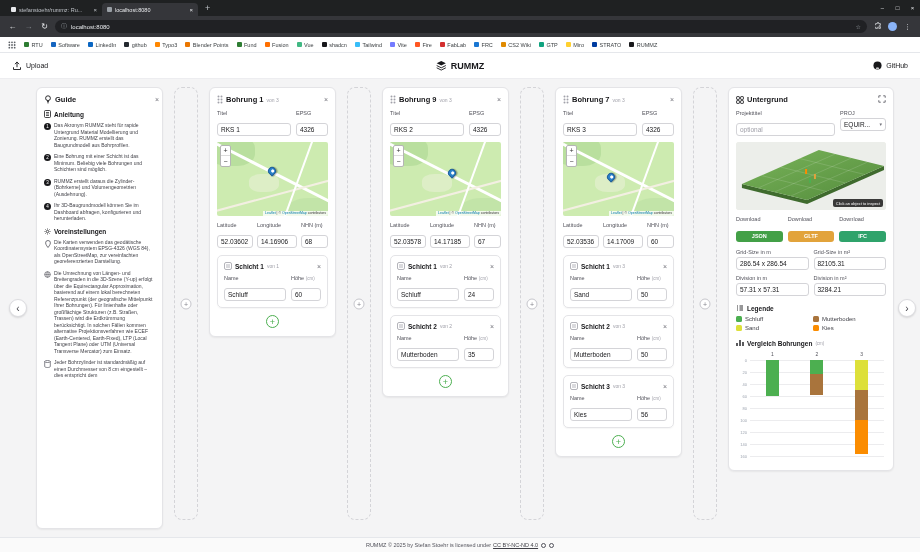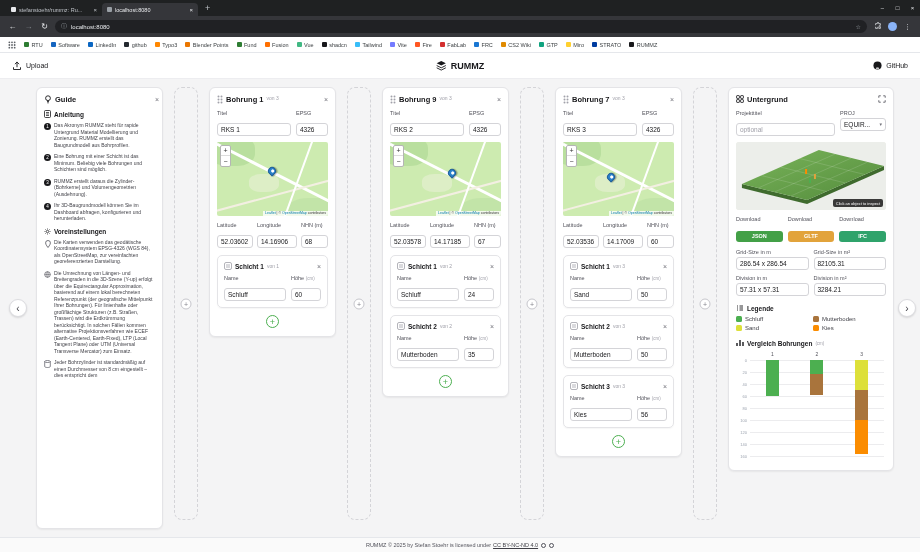--- a/index.html
+++ b/index.html
@@ -36,21 +36,21 @@
   .app-center { position:absolute; left:50%; transform:translateX(-50%); display:flex; align-items:center; gap:4px; font-weight:700; font-size:9px; color:#18181b; }
   .app-right { margin-left:auto; display:flex; align-items:center; gap:4px; font-size:7px; color:#18181b; }
 
   .footer { height:15px; background:#fafafa; border-top:1px solid #e5e7eb; display:flex; align-items:center; justify-content:center; gap:2px; font-size:5.5px; color:#52525b; }
   .footer a { color:#3f3f46; text-decoration:underline; }
   .cc-badge { width:5px; height:5px; border:0.5px solid #52525b; border-radius:50%; display:inline-block; margin-left:1px; }
 
   
   .main { height:458px; background:#f4f4f5; position:relative; display:flex; align-items:flex-start; gap:11px; padding:8px 26px 8px 36px; overflow:hidden; }
   .panel { background:#fff; border:1px solid #e4e4e7; border-radius:6px; box-shadow:0 1px 2px rgba(0,0,0,.06); padding:7px; flex:none; }
-  .panel-head { display:flex; gap:3px; margin-bottom:6px; }
+  .panel-head { display:flex; align-items:center; gap:3px; margin-bottom:6px; }
   .panel-title { font-size:7.5px; font-weight:700; color:#18181b; white-space:nowrap; }
   .von { font-size:5px; color:#a1a1aa; white-space:nowrap; }
   .icon-btn { margin-left:auto; background:none; border:none; padding:0; color:#71717a; font-size:7px; line-height:7px; }
 
   .slot { width:24px; height:98%; border:1px dashed #d4d4d8; border-radius:8px; position:relative; flex:none; }
   .slot-add { position:absolute; top:50%; left:50%; transform:translate(-50%,-50%); width:11px; height:11px; border-radius:50%; border:1px solid #c6c6cc; background:#fff; color:#86868e; font-size:7px; line-height:9px; text-align:center; padding:0; }
 
   .arrow { position:absolute; top:50%; transform:translateY(-50%); width:18px; height:18px; border-radius:50%; background:#fff; border:1px solid #dcdce0; box-shadow:0 1px 2px rgba(0,0,0,.12); color:#3f3f46; font-size:10px; line-height:15px; text-align:center; z-index:6; padding:0; }
   .arrow.left { left:9px; } .arrow.right { right:4px; }
 

